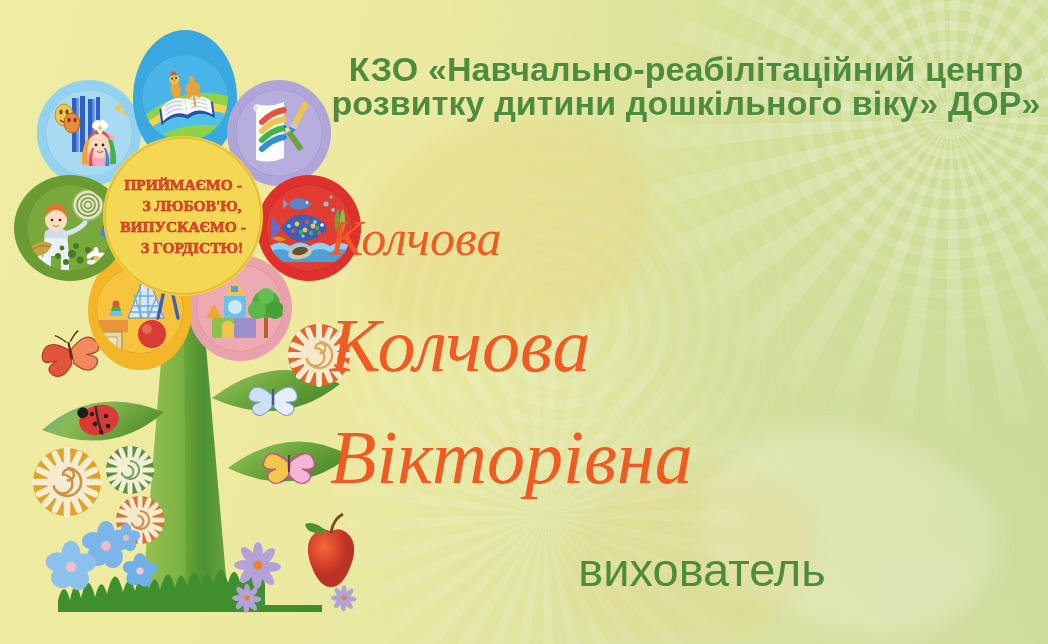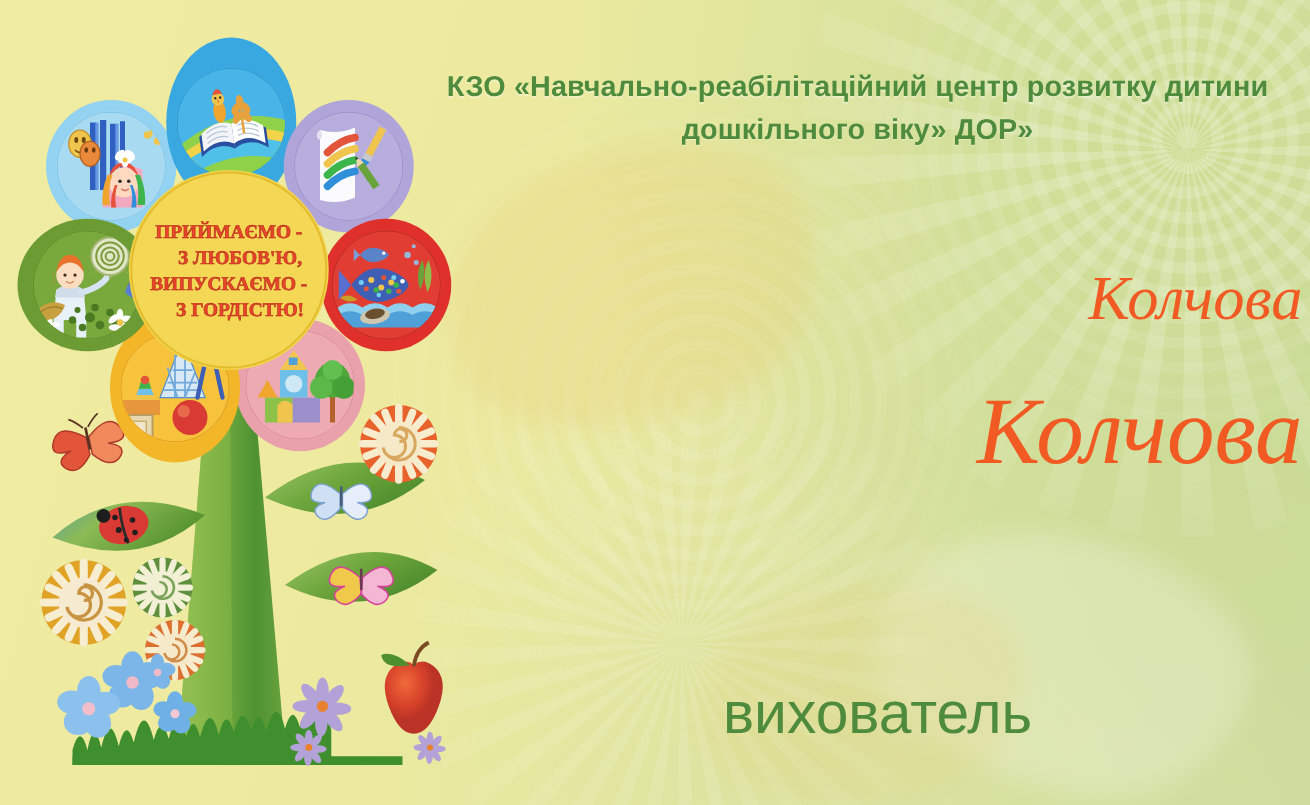--- a/index.html
+++ b/index.html
@@ -40,26 +40,26 @@
     background:rgba(255,255,255,0.22);
     filter:blur(10px);
   }
   .wm-blob.warm{background:rgba(232,205,120,0.30);}
 
   
   #title{
     position:absolute;left:330px;top:52px;width:712px;
     text-align:center;
     color:#4e8b3c;
-    font-weight:bold;font-size:23px;line-height:34px;
+    font-weight:bold;font-size:34px;line-height:34px;
     letter-spacing:.1px;
     text-shadow:0 1px 0 rgba(255,255,255,.35);
   }
   #surname,#firstname,#patronymic{
-    position:absolute;left:330px;width:712px;text-align:right;
+    position:absolute;left:330px;width:712px;text-align:left;
     color:#f15a22;
     font-family:"Liberation Serif", serif;
     font-style:italic;font-weight:normal;
     white-space:nowrap;
   }
   #surname{top:210px;font-size:50px;line-height:56px;}
   #firstname{top:303px;font-size:76px;line-height:84px;}
   #patronymic{top:415px;font-size:76px;line-height:84px;}
   #role{
     position:absolute;left:346px;top:542px;width:712px;text-align:center;
@@ -687,15 +687,16 @@
       <text x="183" y="190" text-anchor="middle" font-family="Liberation Serif, serif" font-weight="bold" font-size="15.5" fill="#e8452a" stroke="#b8301c" stroke-width="0.5">ПРИЙМАЄМО -</text>
       <text x="192" y="211" text-anchor="middle" font-family="Liberation Serif, serif" font-weight="bold" font-size="15.5" fill="#e8452a" stroke="#b8301c" stroke-width="0.5">З ЛЮБОВ'Ю,</text>
       <text x="183" y="232" text-anchor="middle" font-family="Liberation Serif, serif" font-weight="bold" font-size="15.5" fill="#e8452a" stroke="#b8301c" stroke-width="0.5">ВИПУСКАЄМО -</text>
       <text x="192" y="253" text-anchor="middle" font-family="Liberation Serif, serif" font-weight="bold" font-size="15.5" fill="#e8452a" stroke="#b8301c" stroke-width="0.5">З ГОРДІСТЮ!</text>
     </g>
   </svg>
 
   <div id="title">КЗО «Навчально-реабілітаційний центр розвитку дитини дошкільного віку» ДОР»</div>
   <div id="surname">Колчова</div>
   <div id="firstname">Колчова</div>
+  <div id="patronymic">Вікторівна</div>
   <div id="role">вихователь</div>
 
 </div>
 
 </body></html>

